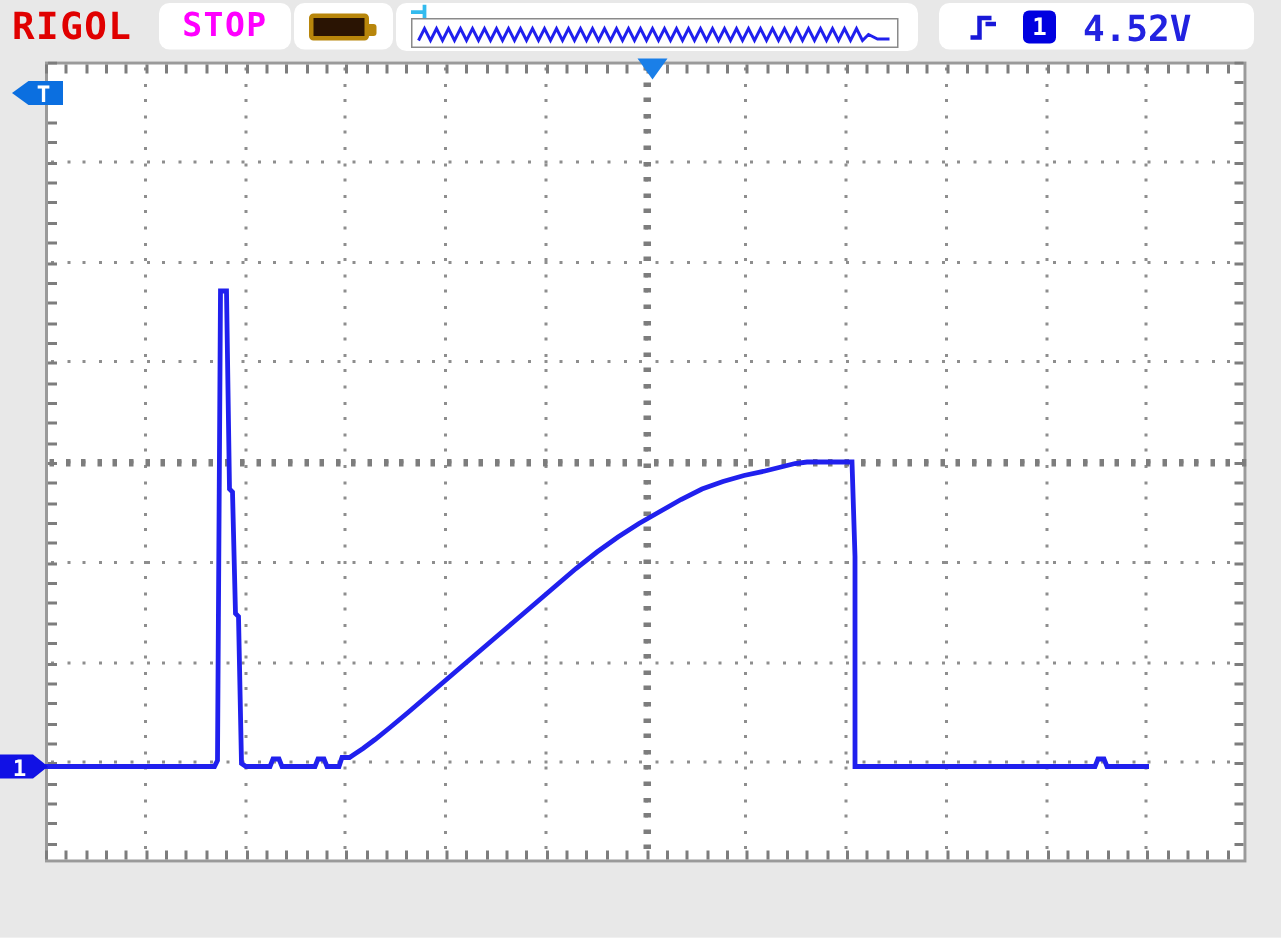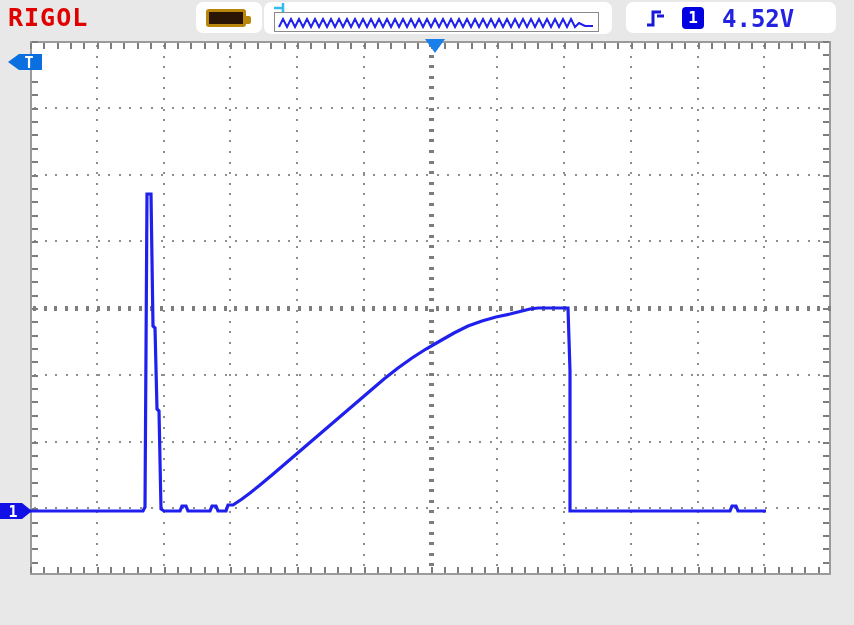--- a/index.html
+++ b/index.html
@@ -183,20 +183,23 @@
 </style>
 </head>
 <body>
 
 <div id="scope">
 
   <div class="topbar">
 
     <div class="brand">RIGOL</div>
 
+    <div class="pill status-pill">
+      <div class="txt">STOP</div>
+    </div>
 
     <div class="pill batt-pill">
       <div class="battery"></div>
     </div>
 
     <div class="pill preview-pill">
       <svg class="preview-trig" viewBox="0 0 14 9">
         <path d="M0 5 H9" stroke="#33bbee" stroke-width="2.5" fill="none"></path>
         <path d="M9 0 V9" stroke="#33bbee" stroke-width="2.5" fill="none"></path>
       </svg>

